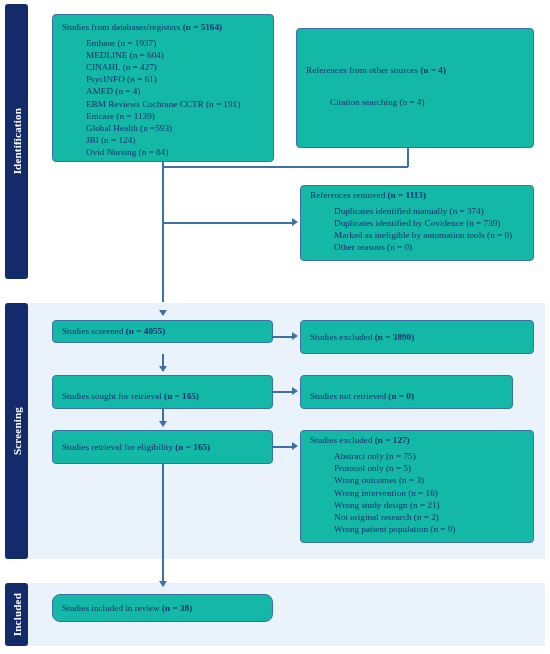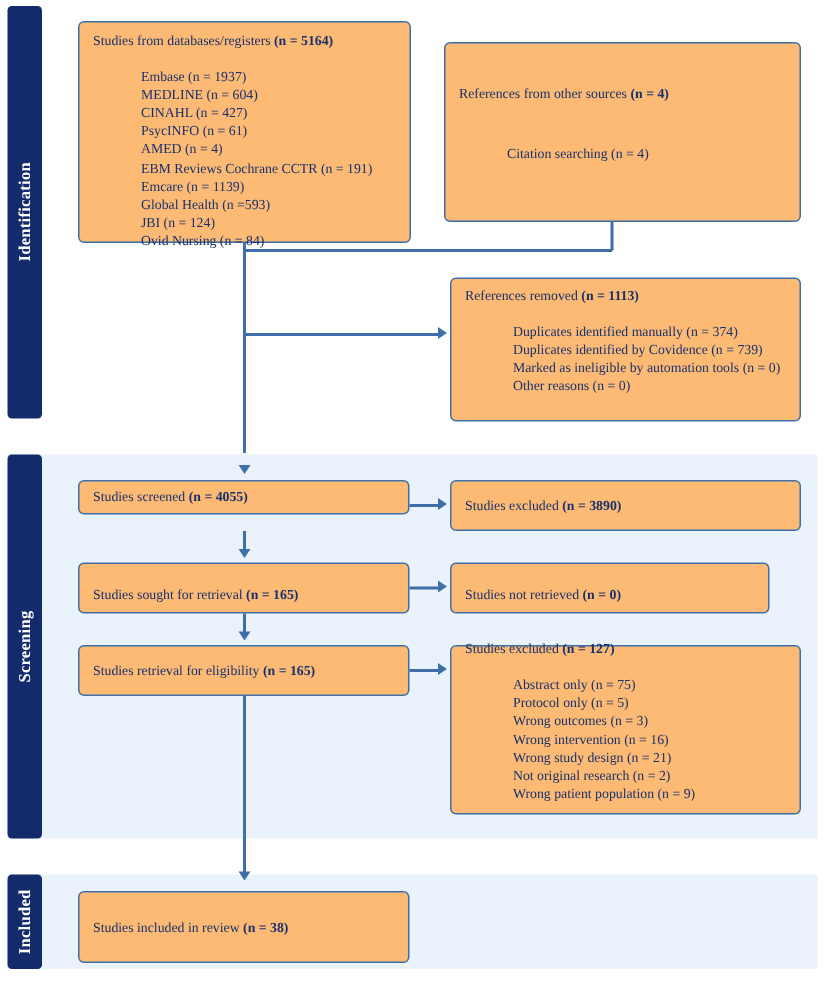--- a/index.html
+++ b/index.html
@@ -43,59 +43,59 @@
     white-space: nowrap;
   }
   #tab-identification { left: 5px; top: 4px;   width: 23px; height: 275px; }
   #tab-screening      { left: 5px; top: 303px; width: 23px; height: 256px; }
   #tab-included       { left: 5px; top: 583px; width: 23px; height: 63px; }
 
   
   .box {
     position: absolute;
     box-sizing: border-box;
-    background: #fdba74;
+    background: #14b8a6;
     border: 1.4px solid #3f6fa8;
     border-radius: 4px;
     padding: 6px 9px;
     color: #17306e;
     font-size: 9.2px;
     line-height: 12.1px;
   }
   .box.vcenter {
     display: flex;
     flex-direction: column;
     justify-content: center;
   }
   .box .hdr {
     white-space: nowrap;
   }
   .box .hdr .n {
     font-weight: bold;
   }
   .box ul {
     list-style: none;
-    margin: 12px;
+    margin: 4px;
     padding: 0 0 0 20px;
   }
   .box ul li {
     white-space: nowrap;
   }
 
   
   #box-databases      { left: 52px;  top: 14px;  width: 222px; height: 148px; }
   #box-other-sources  { left: 296px; top: 28px;  width: 238px; height: 120px; gap: 16px; }
-  #box-removed        { left: 300px; top: 185px; width: 234px; height: 96px; }
+  #box-removed        { left: 300px; top: 185px; width: 234px; height: 76px; }
   #box-screened       { left: 52px;  top: 320px; width: 221px; height: 23px; }
   #box-excluded       { left: 300px; top: 320px; width: 234px; height: 34px; }
   #box-sought         { left: 52px;  top: 375px; width: 221px; height: 34px; justify-content: flex-end; }
   #box-not-retrieved  { left: 300px; top: 375px; width: 213px; height: 34px; justify-content: flex-end; }
   #box-eligibility    { left: 52px;  top: 430px; width: 221px; height: 34px; }
   #box-excluded-full  { left: 300px; top: 430px; width: 234px; height: 113px; }
-  #box-included       { left: 52px;  top: 594px; width: 221px; height: 48px; }
+  #box-included       { left: 52px;  top: 594px; width: 221px; height: 28px; border-radius: 8px; }
 
   
   .line {
     position: absolute;
     background: #3f6fa8;
   }
   .vline { width: 1.5px; }
   .hline { height: 1.5px; }
 
   .arrow-down, .arrow-right {

